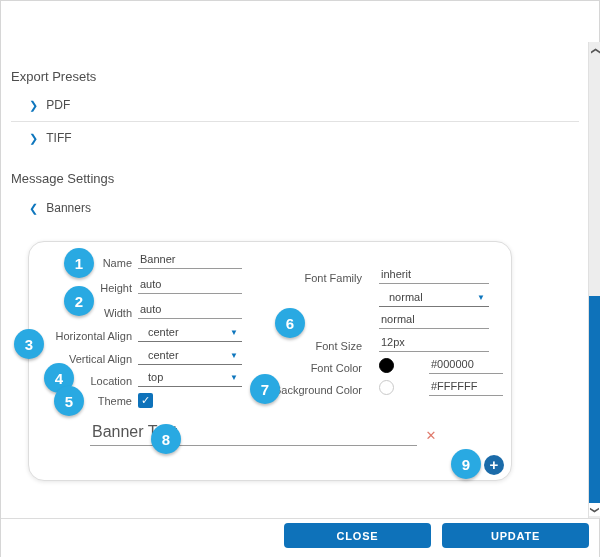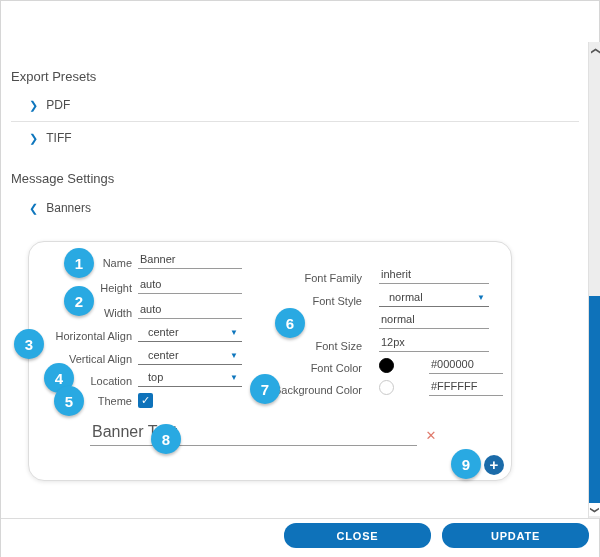--- a/index.html
+++ b/index.html
@@ -72,21 +72,21 @@
   
   .callout { position:absolute; width:30px; height:30px; border-radius:50%;
     background:#29a9e2; color:#fff; font-size:15px; font-weight:bold;
     display:flex; align-items:center; justify-content:center;
     box-shadow:0 2px 3px rgba(0,0,0,0.25); z-index:5; }
 
   
   .footer { position:absolute; left:0; right:0; top:517px; height:40px;
     border-top:1px solid #dcdcdc; background:#fff; }
   .btn { position:absolute; top:4px; width:147px; height:25px; background:#0e72ba;
-    border:none; border-radius:12px; color:#fff; font-family:inherit; font-size:11px;
+    border:none; border-radius:4px; color:#fff; font-family:inherit; font-size:11px;
     font-weight:bold; letter-spacing:0.8px; cursor:pointer; }
   .btn-close { left:283px; }
   .btn-update { left:441px; }
 
   
   .scrollbar { position:absolute; left:587px; top:41px; width:13px; height:476px;
     background:#ededed; border-left:1px solid #e0e0e0; }
   .scroll-arrow { position:absolute; left:0; width:12px; height:13px; color:#555;
     display:flex; align-items:center; justify-content:center; cursor:pointer; }
   .scroll-up { top:2px; }
@@ -149,21 +149,20 @@
     <div class="fld sel inp-left" style="top:129px;">
       <span class="val">top</span>
       <span class="caret">▼</span>
     </div>
 
     <div class="checkbox" style="top:151px;">
       <span>✓</span>
     </div>
 
     <div class="lbl lbl-right" style="top:30px;">Font Family</div>
-    <div class="lbl lbl-right" style="top:53px;">Font Style</div>
     <div class="lbl lbl-right" style="top:98px;">Font Size</div>
     <div class="lbl lbl-right" style="top:120px;">Font Color</div>
     <div class="lbl lbl-right" style="top:142px;">Background Color</div>
 
     <input class="inp fld inp-right" style="top: 26px;" value="inherit">
     <div class="fld sel inp-right" style="top:49px;">
       <span class="val">normal</span>
       <span class="caret">▼</span>
     </div>
     <input class="inp fld inp-right" style="top: 71px;" value="normal">

